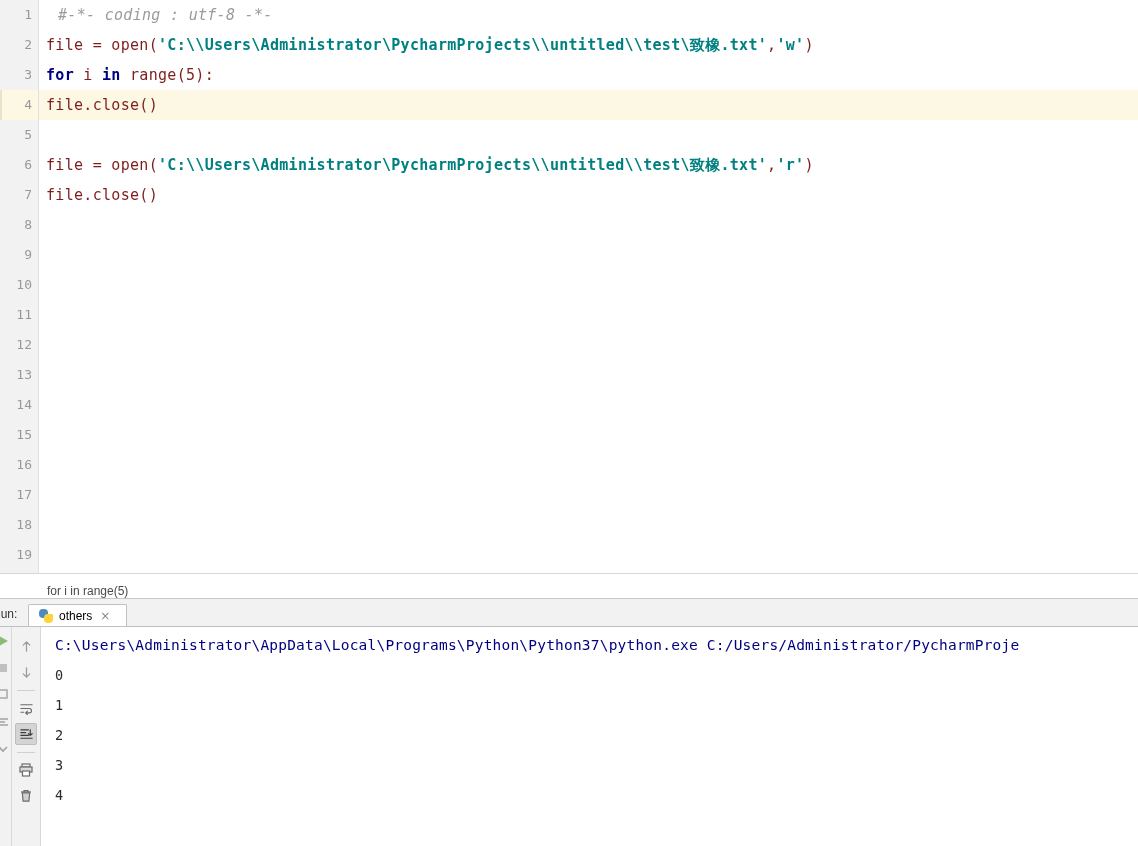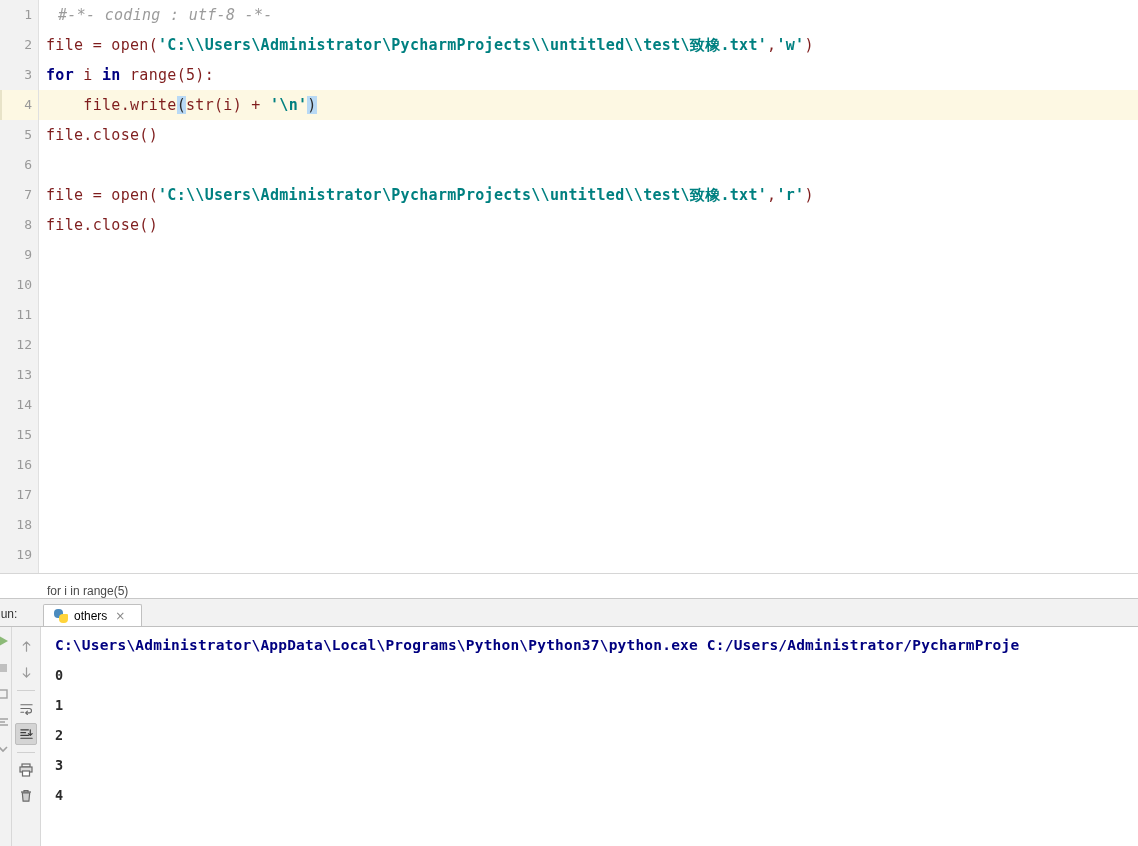--- a/index.html
+++ b/index.html
@@ -153,21 +153,21 @@
     margin-left: -8px;
     padding-bottom: 5px;
     width: 32px;
   }
   .run-tab {
     display: flex;
     align-items: center;
     gap: 6px;
     height: 22px;
     padding: 0 16px 0 10px;
-    margin-left: 19px;
+    margin-left: 4px;
     background: #ffffff;
     border: 1px solid #c0c0c0;
     border-bottom: none;
     border-top-left-radius: 2px;
     border-top-right-radius: 2px;
     box-sizing: border-box;
   }
   .py-icon {
     position: relative;
     width: 14px;
@@ -199,21 +199,20 @@
     color: #888888;
     line-height: 1;
     padding-left: 2px;
   }
 
   .run-body {
     flex: 1;
     display: flex;
     min-height: 0;
     background: #ec4899;
-    font-weight: bold;
   }
   .run-side-strip {
     width: 12px;
     min-width: 12px;
     background: #f2f2f2;
     border-right: 1px solid #d8d8d8;
     display: flex;
     flex-direction: column;
     align-items: center;
     padding-top: 6px;
@@ -318,21 +317,20 @@
       <div class="current-line-band" style="top:90px;"></div>
 
       <div class="code-lines">
 
         <div class="cl"><span class="tok-comment">#-*- coding : utf-8 -*-</span></div>
 
         <div class="cl"><span class="tok-plain">file = open(</span><span class="tok-str">'C:\\Users\Administrator\PycharmProjects\\untitled\\test\致橡.txt'</span><span class="tok-plain">,</span><span class="tok-str">'w'</span><span class="tok-plain">)</span></div>
 
         <div class="cl"><span class="tok-kw">for</span><span class="tok-plain"> i </span><span class="tok-kw">in</span><span class="tok-plain"> range(5):</span></div>
 
-        <div class="cl"><span class="tok-plain">    file.write</span><span class="brace-hl">(</span><span class="tok-plain">str(i) + </span><span class="tok-str">'\n'</span><span class="brace-hl">)</span></div>
 
         <div class="cl"><span class="tok-plain">file.close()</span></div>
 
         <div class="cl"></div>
 
         <div class="cl"><span class="tok-plain">file = open(</span><span class="tok-str">'C:\\Users\Administrator\PycharmProjects\\untitled\\test\致橡.txt'</span><span class="tok-plain">,</span><span class="tok-str">'r'</span><span class="tok-plain">)</span></div>
 
 
         <div class="cl"><span class="tok-plain">file.close()</span></div>
 

